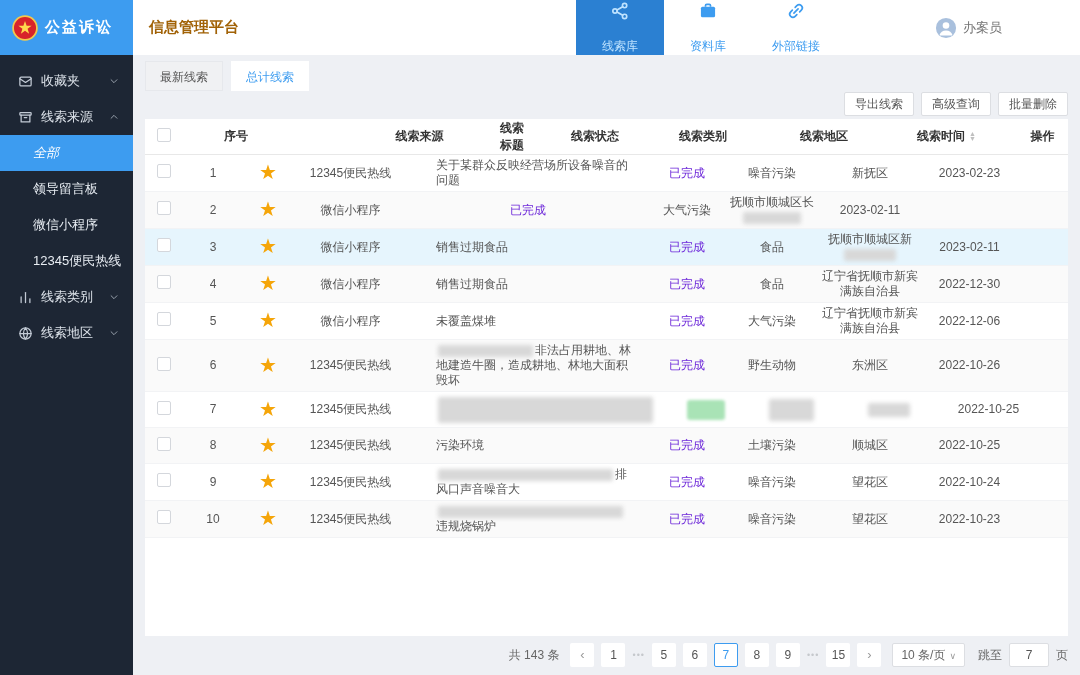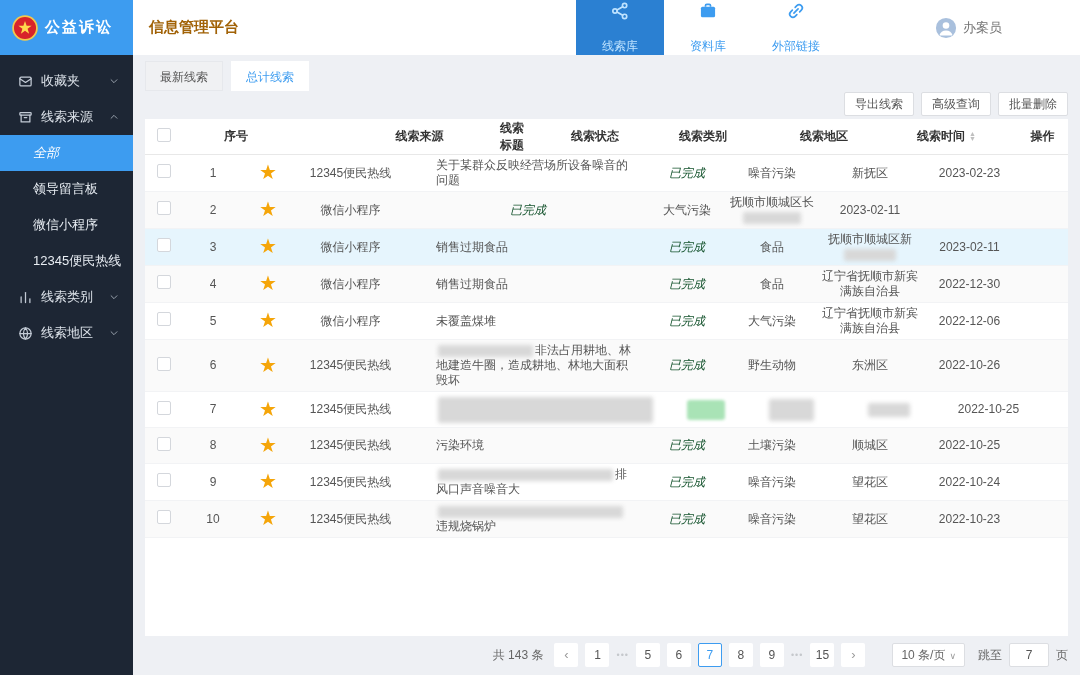--- a/index.html
+++ b/index.html
@@ -45,33 +45,33 @@
   .thead { height:36px; border-bottom:1px solid #e8e8e8; font-weight:bold; color:#333;gap:23px; }
   .thead .th { text-align:center; }
   .thead .th.left { text-align:left; }
   .trow { min-height:36px; border-bottom:1px solid #f2f3f5; cursor:pointer; }
   .trow.stripe { background:#fafafa; }
   .trow.hovered { background:#e6f5fd; }
   .cell { text-align:center; line-height:15px; padding:3px 0; }
   .cell.left { text-align:left; padding-right:12px;margin-left:28px; }
   .checkbox { width:14px; height:14px; border:1px solid #d4d7dc; border-radius:2px; background:#fff; display:inline-block; cursor:pointer; }
   .star { color:#f5a509; font-size:20px; line-height:18px; cursor:pointer; }
-  .status-done { color:#14532d;font-style:italic; }
+  .status-done { color:#6d28d9; }
   .sorter { display:inline-flex; flex-direction:column; margin-left:4px; vertical-align:middle; line-height:4px; }
   .sorter i { font-style:normal; font-size:7px; color:#bfbfbf; height:5px; }
   .redact { display:inline-block; height:12px; background:#d8d8d8; border-radius:2px; filter:blur(2px); vertical-align:middle; margin:1px 2px; }
   .redact-green { display:inline-block; width:38px; height:20px; background:#a9e3b6; border-radius:3px; filter:blur(1.5px); vertical-align:middle; }
   
   .pagination { display:flex; align-items:center; justify-content:flex-end; gap:7px; margin:7px 12px 0 12px; color:#666; }
   .pg-total { margin-right:4px; }
   .pg-btn { min-width:24px; height:24px; line-height:24px; text-align:center; background:#fff; border-radius:2px; color:#555; cursor:pointer; padding:0 3px; }
   .pg-btn.arrow { color:#999; font-size:13px; }
   .pg-btn.active { border:1px solid #3d9cf0; color:#3d9cf0; line-height:22px; }
   .pg-ellipsis { color:#c5c8cc; font-size:9px; letter-spacing:1px; cursor:pointer; }
-  .pg-size { height:24px; line-height:22px; background:#fff; border:1px solid #dcdee2; border-radius:2px; padding:0 8px; margin-left:20px; color:#666; cursor:pointer; }
+  .pg-size { height:24px; line-height:22px; background:#fff; border:1px solid #dcdee2; border-radius:2px; padding:0 8px; margin-left:4px; color:#666; cursor:pointer; }
   .pg-size .caret { font-size:9px; color:#999; margin-left:4px; }
   .pg-jump-label { margin-left:6px; }
   .pg-input { width:40px; height:24px; border:1px solid #dcdee2; border-radius:2px; background:#fff; text-align:center; font-size:12px; color:#555; font-family:inherit; }
   .footer { text-align:center; color:#9aa0a6; font-size:12px; margin-top:7px; }
 </style>
 </head>
 <body>
 
 <aside class="sidebar">
   <div class="logo">

